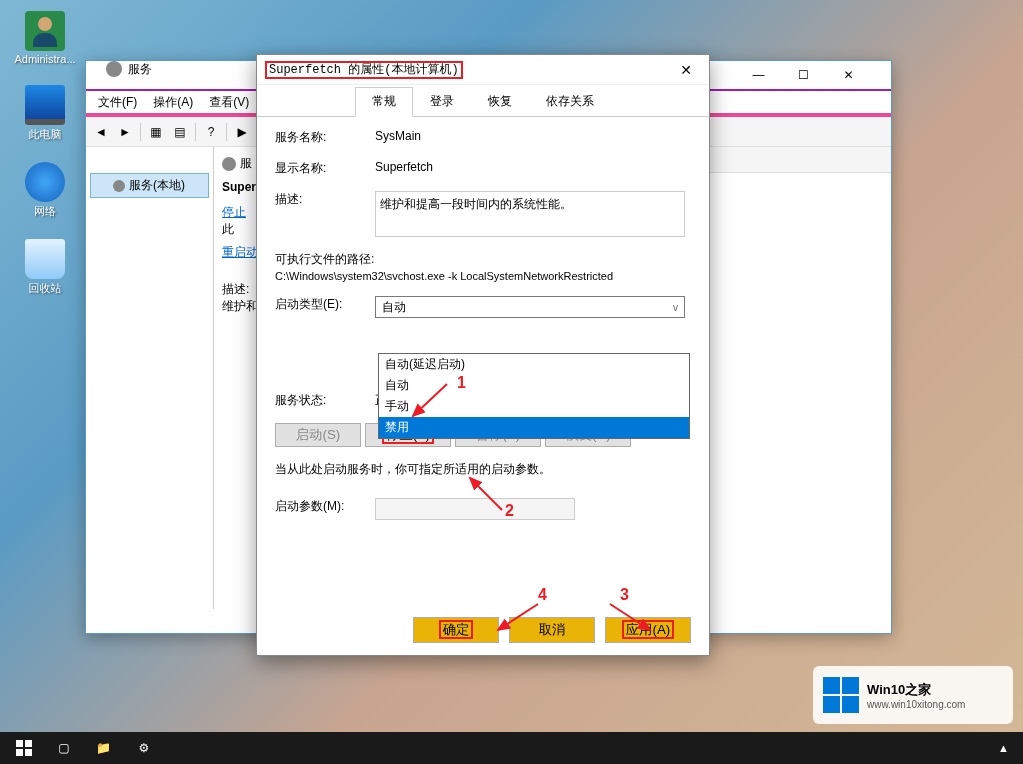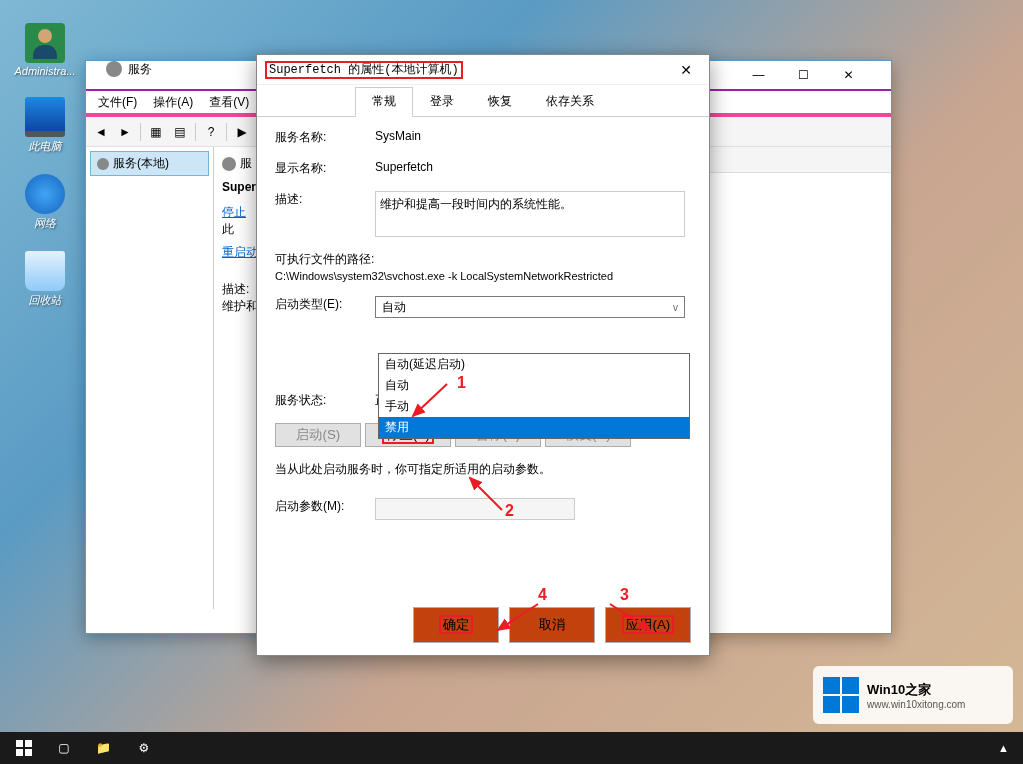--- a/index.html
+++ b/index.html
@@ -1,19 +1,19 @@
 <!DOCTYPE html>
 <html><head>
 <meta charset="utf-8">
 <style>
 * { box-sizing: border-box; margin: 0; padding: 0; }
 body { font-family: "Microsoft YaHei", "Segoe UI", sans-serif; font-size: 12px; background: linear-gradient(135deg, #7fb8d4 0%, #5a9bc4 30%, #c8a590 60%, #d4b896 100%); width: 1023px; height: 764px; overflow: hidden; position: relative; }
 
 
-.desktop-icons { position: absolute; left: 10px; top: 23px; width: 70px; font-style: italic; }
+.desktop-icons { position: absolute; left: 10px; top: 11px; width: 70px; }
 .desktop-icon { text-align: center; margin-bottom: 20px; cursor: pointer; }
 .desktop-icon .icon-img { width: 40px; height: 40px; margin: 0 auto 2px; }
 .desktop-icon .label { color: #fff; font-size: 11px; text-shadow: 1px 1px 2px rgba(0,0,0,0.6); }
 .user-icon { background: #2a8a4a; border-radius: 4px; position: relative; }
 .user-icon::before { content: ''; position: absolute; top: 6px; left: 50%; transform: translateX(-50%); width: 14px; height: 14px; background: #d4a574; border-radius: 50%; }
 .user-icon::after { content: ''; position: absolute; bottom: 4px; left: 50%; transform: translateX(-50%); width: 24px; height: 14px; background: #1a4a6a; border-radius: 10px 10px 0 0; }
 .monitor-icon { background: linear-gradient(#1e88e5, #0d47a1); border-radius: 3px; border-bottom: 6px solid #555; }
 .globe-icon { background: radial-gradient(circle, #42a5f5, #1565c0); border-radius: 50%; }
 .bin-icon { background: linear-gradient(#e3f2fd, #90caf9); border-radius: 3px 3px 8px 8px; }
 .ie-icon { background: radial-gradient(circle, #42a5f5, #0288d1); border-radius: 50%; position: relative; }
@@ -29,21 +29,21 @@
 
 .menubar { height: 26px; display: flex; align-items: center; padding: 0 6px; gap: 4px; border-bottom: 4px solid #ec4899; }
 .menubar span { padding: 2px 6px; cursor: pointer; }
 
 .toolbar { height: 30px; display: flex; align-items: center; padding: 0 4px; gap: 2px; border-bottom: 1px solid #e0e0e0; background: #f5f5f5; }
 .toolbar .btn { width: 22px; height: 22px; border: 1px solid transparent; display: flex; align-items: center; justify-content: center; cursor: pointer; }
 .toolbar .sep { width: 1px; height: 18px; background: #ccc; margin: 0 2px; }
 
 .services-body { display: flex; height: calc(100% - 110px); }
 .left-panel { width: 128px; border-right: 1px solid #ccc; padding: 4px; }
-.left-panel .node { padding: 3px 6px; background: #cde6f7; border: 1px solid #7ab4d4; display: flex; align-items: center; gap: 4px; }
+.left-panel .node { padding: 3px 22px; background: #cde6f7; border: 1px solid #7ab4d4; display: flex; align-items: center; gap: 4px; margin-top: 22px; }
 .right-panel { flex: 1; display: flex; }
 .detail-col { width: 150px; padding: 8px; border-right: 1px solid #eee; }
 .detail-col .gear2 { width: 14px; height: 14px; background: #888; border-radius: 50%; display: inline-block; vertical-align: middle; margin-right: 4px; }
 .detail-col h4 { font-size: 12px; font-weight: bold; margin-top: 8px; }
 .detail-col a { color: #0066cc; text-decoration: underline; display: block; margin-top: 6px; }
 .detail-col p { margin-top: 20px; }
 .list-col { flex: 1; overflow: hidden; }
 .list-header { display: flex; background: #f5f5f5; border-bottom: 1px solid #ddd; }
 .list-header span { padding: 4px 8px; border-right: 1px solid #ddd; }
 .list-header .c-type { width: 68px; }
@@ -73,21 +73,21 @@
 .combo { width: 310px; height: 22px; border: 1px solid #7a7a7a; position: relative; display: flex; align-items: center; padding: 0 6px; }
 .combo::after { content: 'v'; position: absolute; right: 6px; color: #666; font-size: 10px; }
 .dropdown-list { position: absolute; left: 378px; top: 353px; width: 312px; background: #fff; border: 1px solid #666; z-index: 20; }
 .dropdown-list div { padding: 2px 6px; cursor: pointer; }
 .dropdown-list .hl { background: #0078d7; color: #fff; }
 .btn-row { display: flex; gap: 4px; margin: 14px 0; }
 .btn-row button { width: 86px; height: 24px; border: 1px solid #adadad; background: #e1e1e1; cursor: pointer; font-family: inherit; }
 .btn-row button:disabled { color: #888; }
 .param-input { width: 200px; height: 22px; border: 1px solid #ccc; background: #f5f5f5; }
 .dlg-buttons { position: absolute; bottom: 12px; right: 18px; display: flex; gap: 10px; }
-.dlg-buttons button { width: 86px; height: 36px; border: 1px solid #adadad; background: #c2410c; cursor: pointer; font-family: inherit; }
+.dlg-buttons button { width: 86px; height: 26px; border: 1px solid #adadad; background: #eab308; cursor: pointer; font-family: inherit; }
 
 
 .anno { position: absolute; z-index: 30; pointer-events: none; }
 .anno-num { color: #ed1c24; font-size: 16px; font-weight: bold; }
 .arrow-svg { position: absolute; z-index: 25; pointer-events: none; }
 
 
 .taskbar { position: absolute; bottom: 0; left: 0; right: 0; height: 32px; background: #1a1a1a; display: flex; align-items: center; padding: 0 4px; }
 .taskbar .tb-btn { width: 40px; height: 32px; display: flex; align-items: center; justify-content: center; color: #fff; cursor: pointer; }
 .start-btn svg { width: 16px; height: 16px; }

